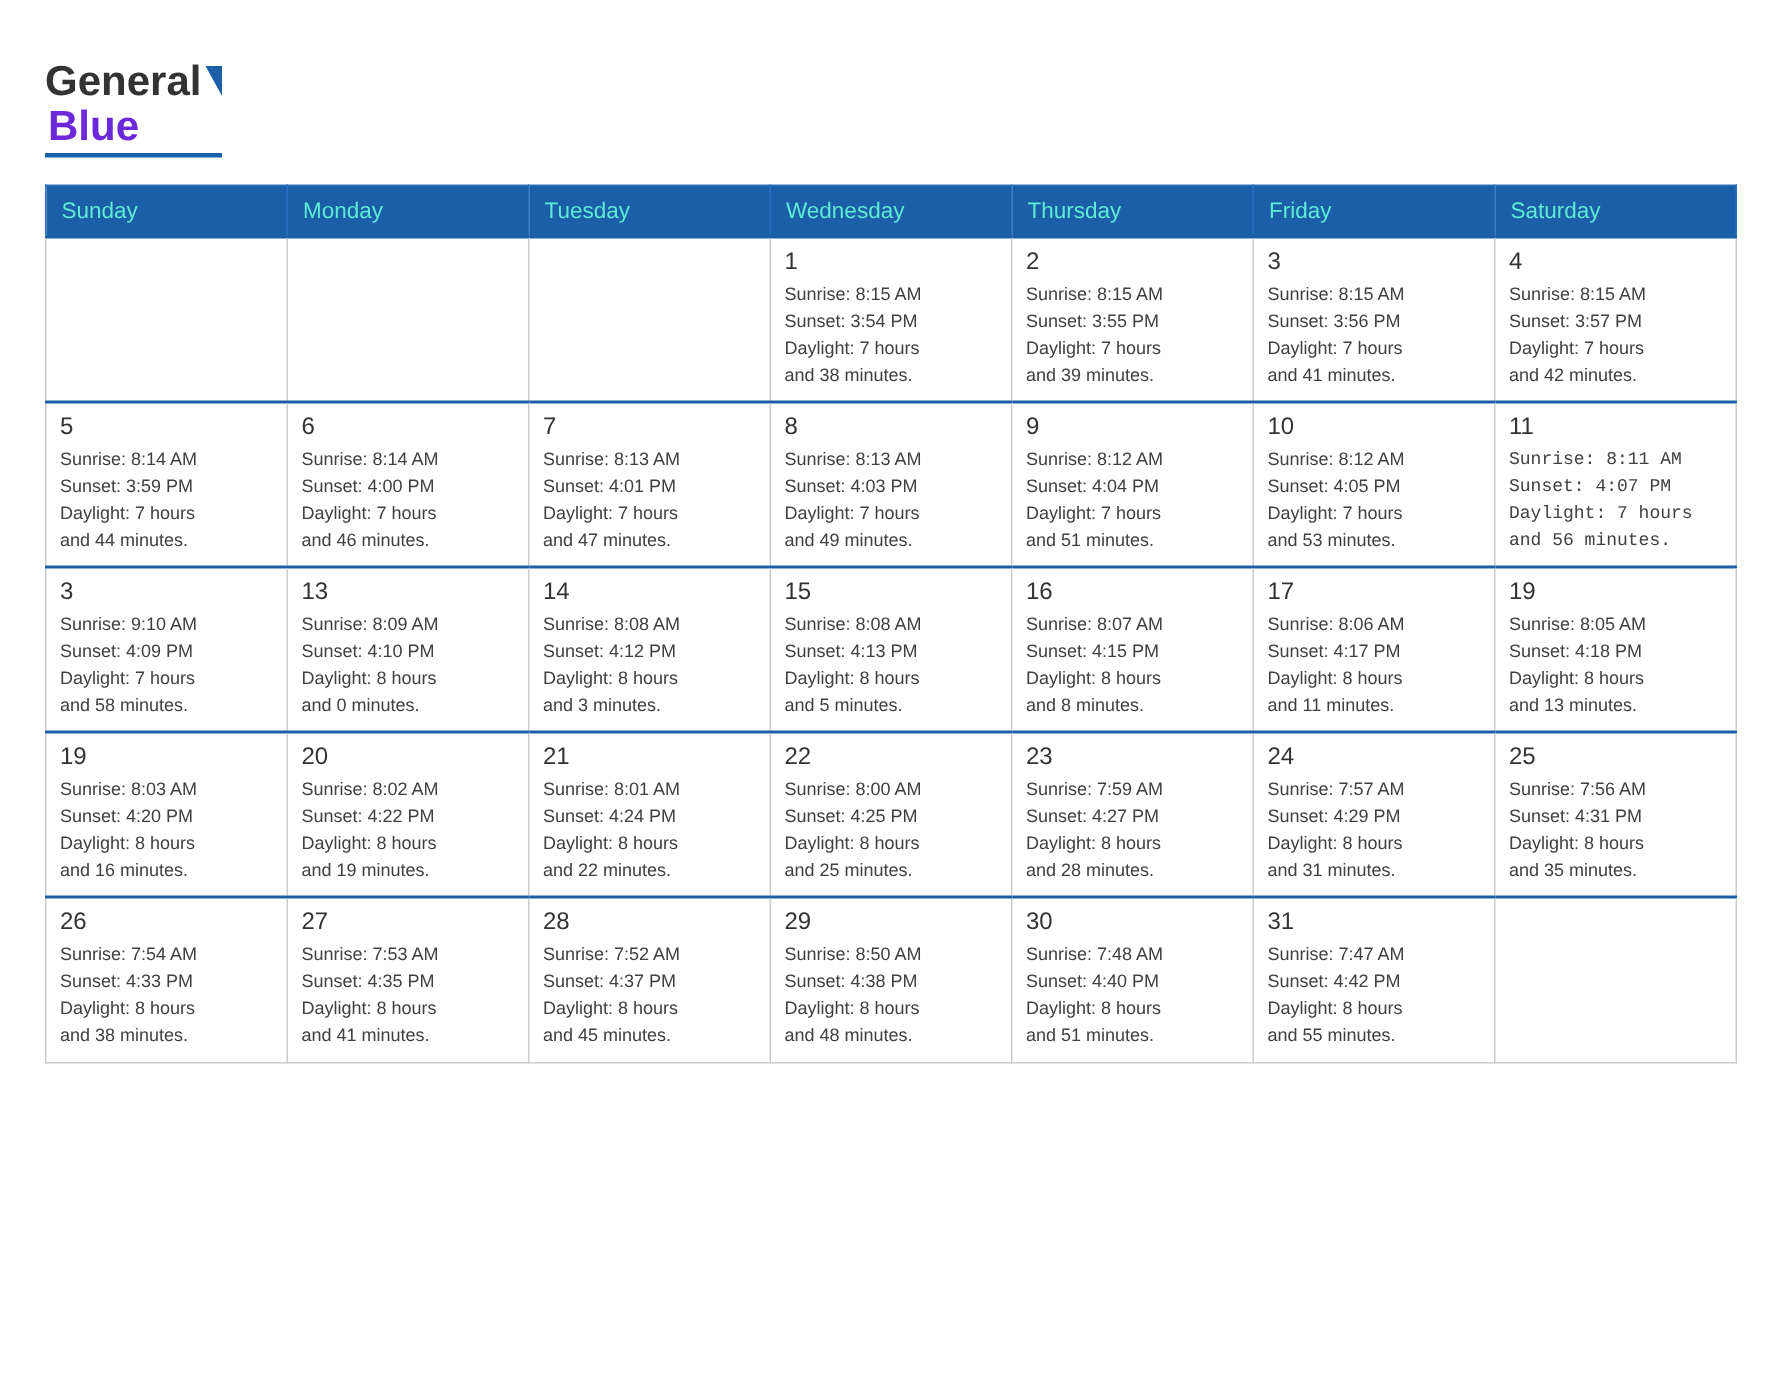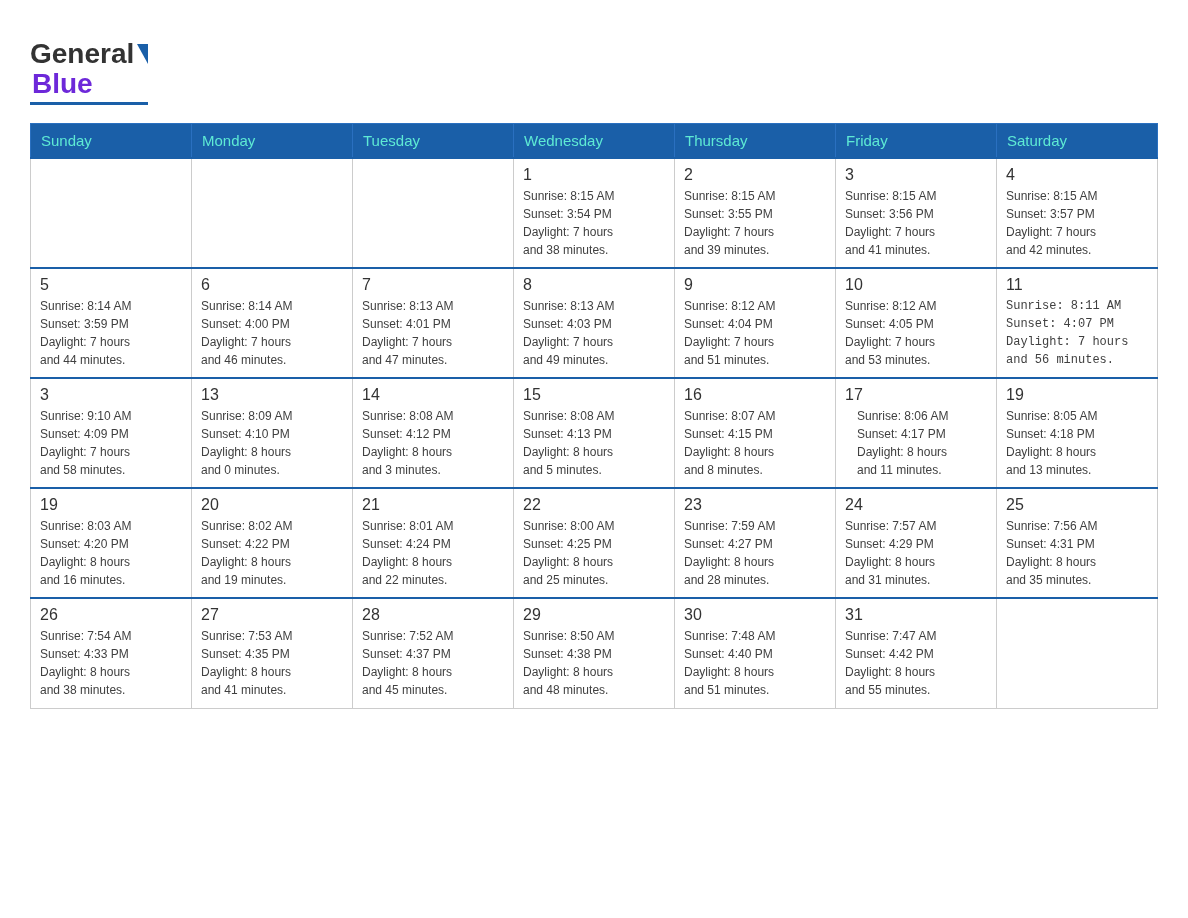--- a/index.html
+++ b/index.html
@@ -228,21 +228,21 @@
         </td>
         <td>
           <span class="day-number">16</span>
           <div class="day-info" style="white-space: pre-line;">Sunrise: 8:07 AM
 Sunset: 4:15 PM
 Daylight: 8 hours
 and 8 minutes.</div>
         </td>
         <td>
           <span class="day-number">17</span>
-          <div class="day-info" style="white-space: pre-line; margin-left: 12px;">Sunrise: 8:06 AM
+          <div class="day-info" style="white-space: pre-line;">Sunrise: 8:06 AM
 Sunset: 4:17 PM
 Daylight: 8 hours
 and 11 minutes.</div>
         </td>
         <td>
           <span class="day-number">19</span>
           <div class="day-info" style="white-space: pre-line;">Sunrise: 8:05 AM
 Sunset: 4:18 PM
 Daylight: 8 hours
 and 13 minutes.</div>

